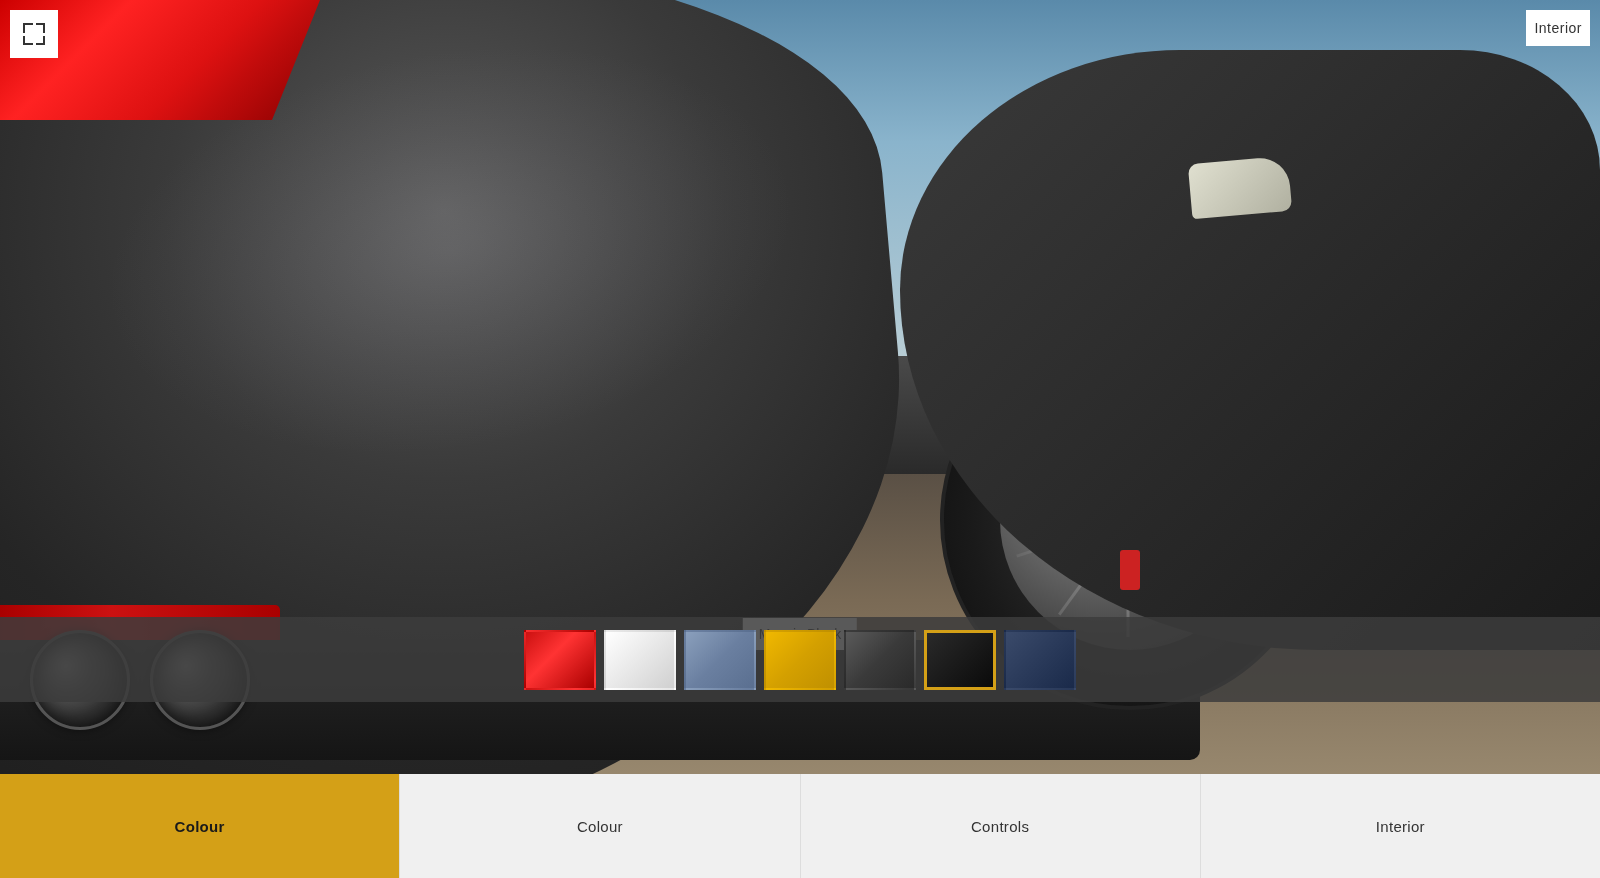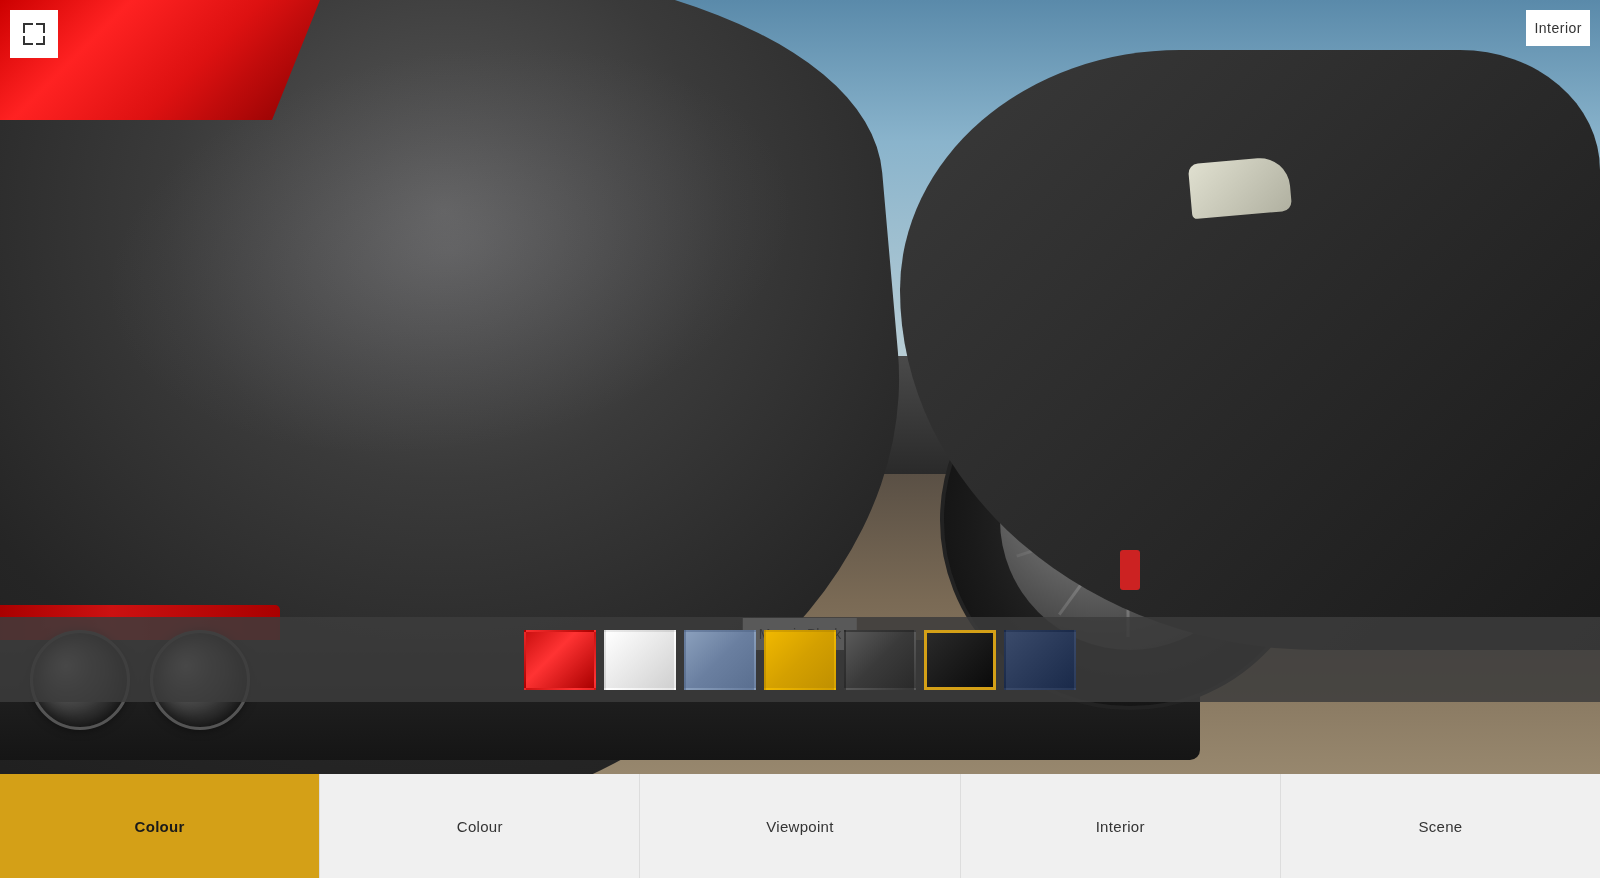--- a/index.html
+++ b/index.html
@@ -433,16 +433,15 @@
       <div class="color-swatch" style="background: linear-gradient(135deg, rgb(240, 184, 0) 0%, rgb(212, 160, 0) 50%, rgb(192, 144, 0) 100%);"></div>
       <div class="color-swatch" style="background: linear-gradient(135deg, rgb(90, 90, 90) 0%, rgb(58, 58, 58) 50%, rgb(42, 42, 42) 100%);"></div>
       <div class="color-swatch selected" style="background: linear-gradient(135deg, rgb(42, 42, 42) 0%, rgb(26, 26, 26) 50%, rgb(10, 10, 10) 100%);"></div>
       <div class="color-swatch" style="background: linear-gradient(135deg, rgb(58, 74, 106) 0%, rgb(42, 58, 90) 50%, rgb(26, 42, 74) 100%);"></div>
     </div>
 </div>
 
 <div class="bottom-nav" id="bottom-nav">
 <div class="nav-item active">Colour</div>
     <div class="nav-item">Colour</div>
-    <div class="nav-item">Viewpoint</div>
+    <div class="nav-item">Controls</div>
     <div class="nav-item">Interior</div>
-    <div class="nav-item">Scene</div>
   </div>
 
 </body></html>

